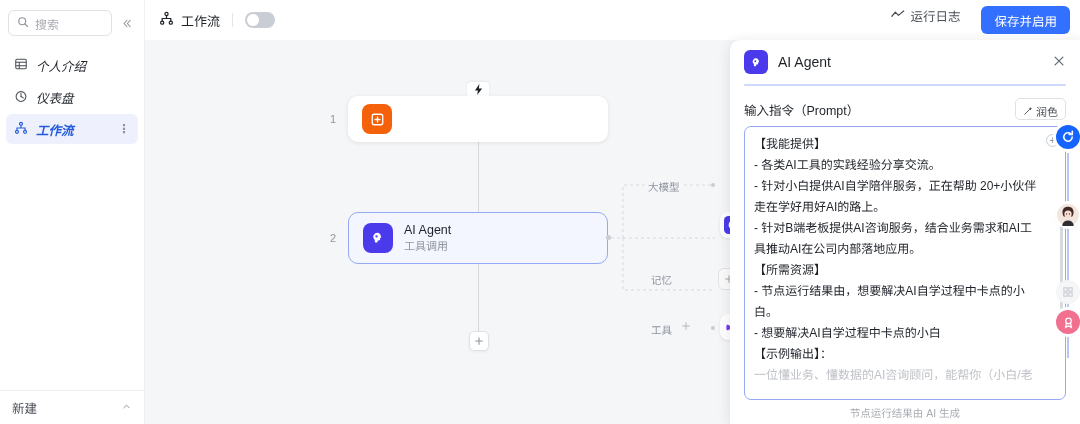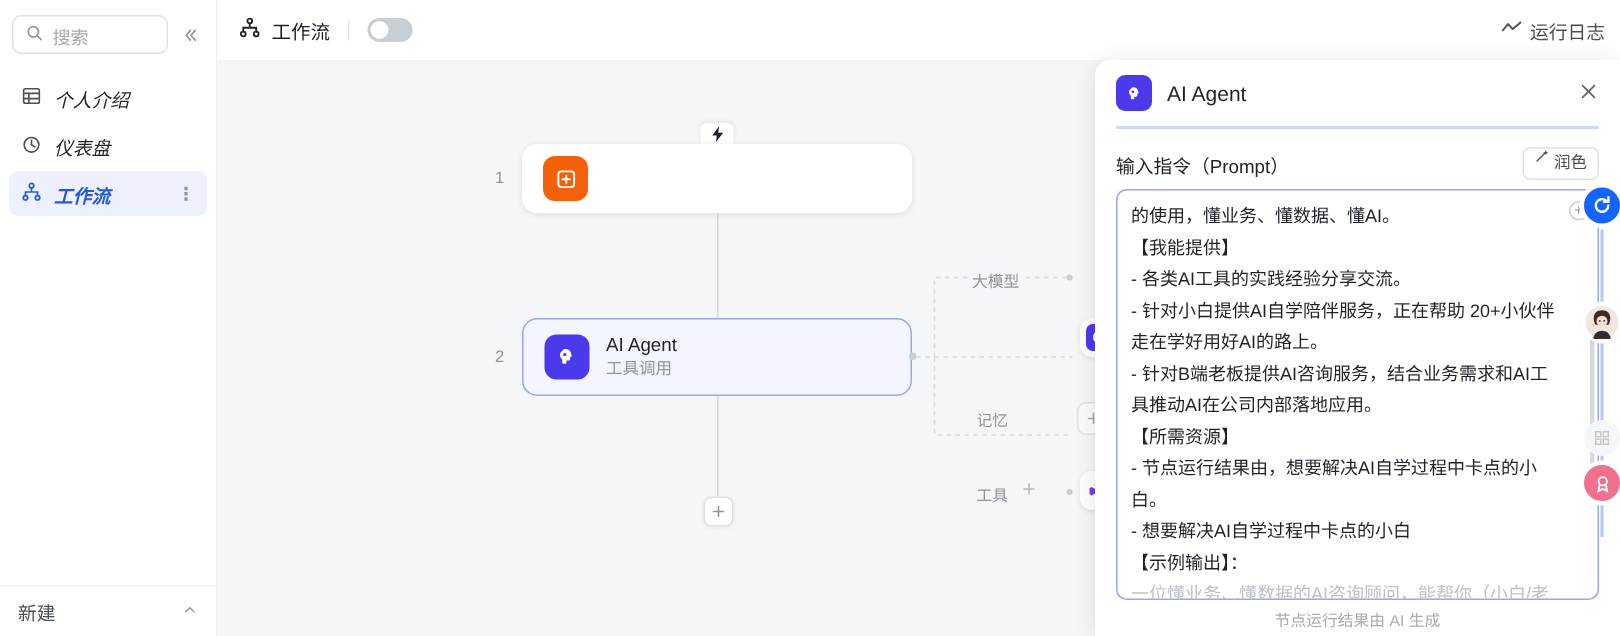--- a/index.html
+++ b/index.html
@@ -129,22 +129,22 @@
     height:44px; display:flex; align-items:center; gap:10px; padding:0 14px; flex:0 0 44px;
   }
   .panel-head .title { font-size:14px; color:#1f2329; font-weight:500; }
   .panel-head .close { margin-left:auto; color:#646a73; font-size:15px; cursor:pointer; line-height:1; }
   .panel-underline { height:2px; background:#cdd8fb; margin:0 14px; border-radius:2px; }
   .panel-body { flex:1; padding:12px 14px 0 14px; display:flex; flex-direction:column; min-height:0; }
   .prompt-row { display:flex; align-items:center; margin-bottom:6px; }
   .prompt-lbl { font-size:12.5px; color:#1f2329; }
   .polish-btn {
     margin-left:auto; height:22px; border:1px solid #dfe1e5; border-radius:5px; background:#fff;
-    display:flex; align-items:flex-start; gap:3px; padding:0 7px; font-size:11px; color:#4a4f57; cursor:pointer;
-    font-family:Liberation Sans, sans-serif;
+    display:flex; align-items:flex-end; gap:3px; padding:0 7px; font-size:11px; color:#4a4f57; cursor:pointer;
+    font-family:Liberation Mono, monospace;
   }
   .prompt-box {
     flex:1; border:1px solid #94a8f5; border-radius:7px; position:relative;
     padding:7px 22px 6px 9px; overflow:hidden; min-height:0; background:#fff;
   }
   .prompt-text { font-size:12px; line-height:21px; color:#1f2329; }
   .prompt-text .faded { color:#bfc2c7; }
   .insert-btn {
     position:absolute; top:7px; right:6px; width:13px; height:13px; border-radius:50%;
     border:1px solid #c9cdd4; color:#8f959e; font-size:10px; line-height:11px; text-align:center; cursor:pointer;
@@ -261,20 +261,21 @@
 
       <div class="right">
         <div class="runlog">
           <span>
             <svg width="14" height="11" viewBox="0 0 16 12" fill="none" stroke="#4a4f57" stroke-width="1.4" stroke-linecap="round" stroke-linejoin="round">
               <polyline points="1,8 5,3.2 8.5,7 14.5,2"></polyline>
             </svg>
           </span>
           <span>运行日志</span>
         </div>
+        <button class="save-btn">保存并启用</button>
       </div>
     </header>
 
     <div class="canvas">
 
       <div class="conn" style="left:333px; top:95px; width:1px; height:103px;"></div>
 
       <div class="conn" style="left:333px; top:224px; width:1px; height:67px;"></div>
 
       <div class="node-num" style="left:185px; top:73px;">1</div>
@@ -389,21 +390,20 @@
                   <path d="M9 1.2 l.6 1.5 1.5.6 -1.5.6 -.6 1.5 -.6-1.5 -1.5-.6 1.5-.6z" fill="#4a4f57" stroke="none"></path>
               </svg>
             </span>
             <span>润色</span>
           </button>
         </div>
 
         <div class="prompt-box">
           <div class="insert-btn">+</div>
           <div class="prompt-text">
-            <div>的使用，懂业务、懂数据、懂AI。</div>
             <div>【我能提供】</div>
             <div>- 各类AI工具的实践经验分享交流。</div>
             <div>- 针对小白提供AI自学陪伴服务，正在帮助 20+小伙伴走在学好用好AI的路上。</div>
             <div>- 针对B端老板提供AI咨询服务，结合业务需求和AI工具推动AI在公司内部落地应用。</div>
             <div>【所需资源】</div>
             <div>- 节点运行结果由，想要解决AI自学过程中卡点的小白。</div>
             <div>- 想要解决AI自学过程中卡点的小白</div>
             <div>【示例输出】：</div>
             <div class="faded">一位懂业务、懂数据的AI咨询顾问，能帮你（小白/老</div>
           </div>

